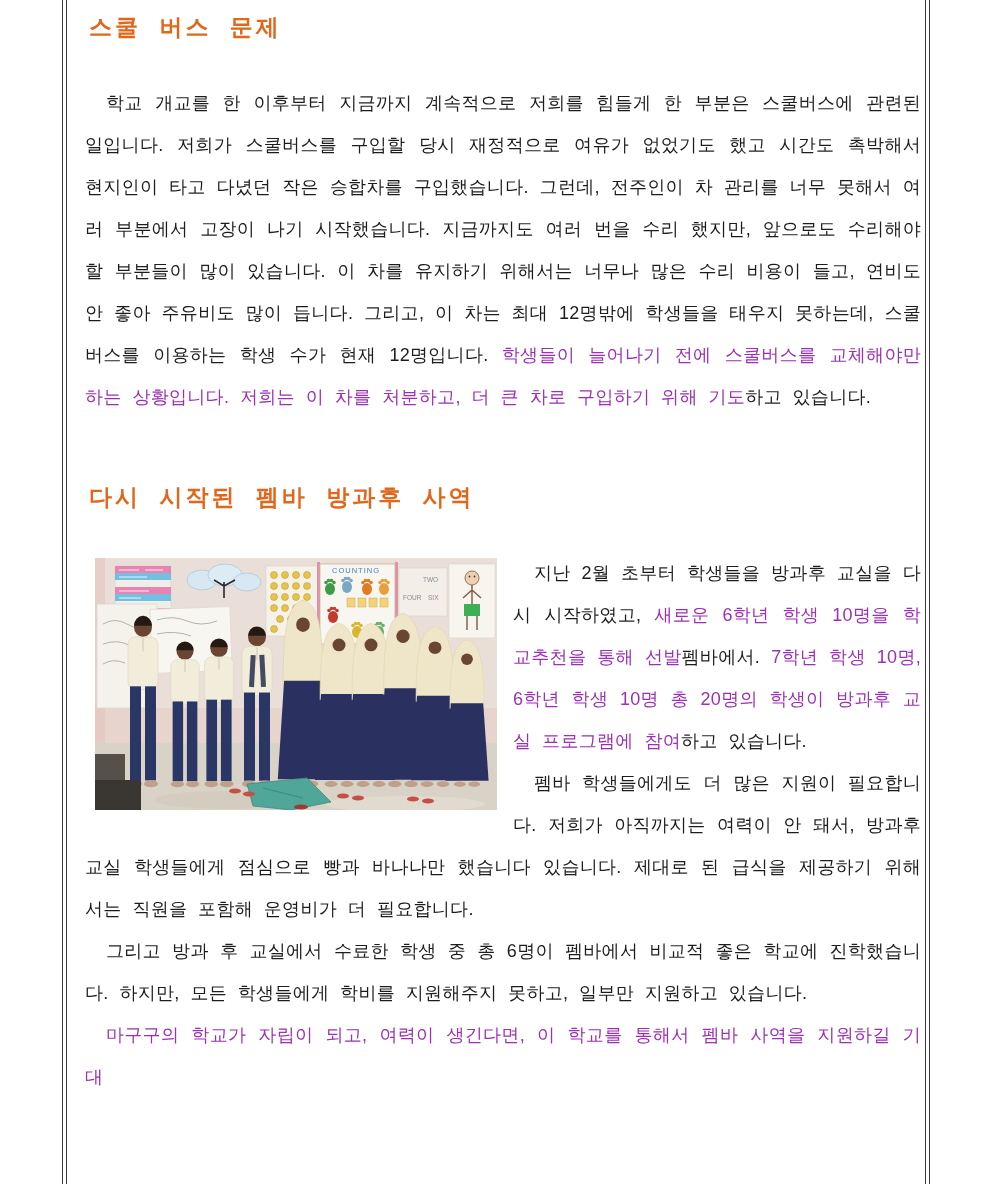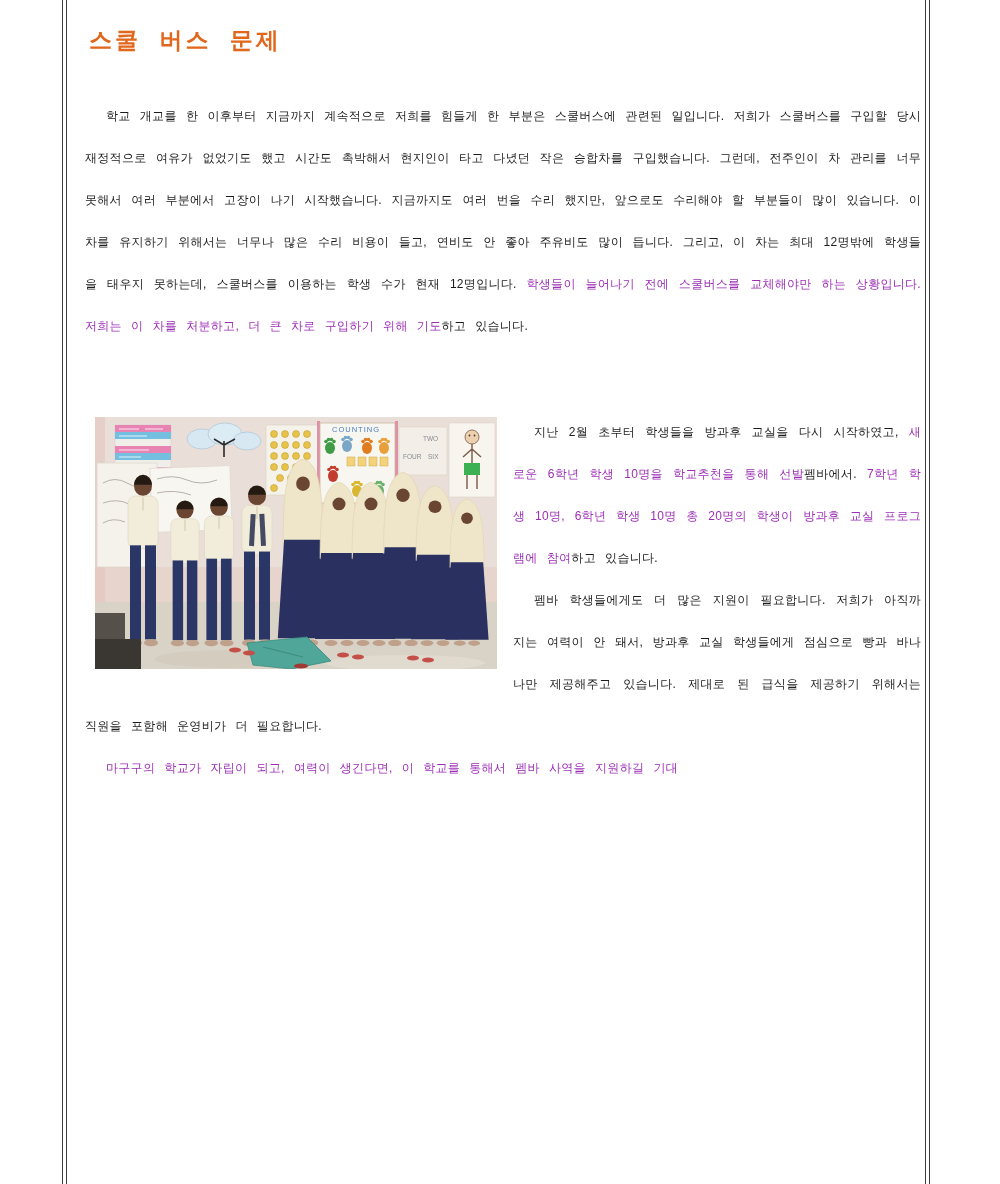--- a/index.html
+++ b/index.html
@@ -16,26 +16,26 @@
   .edge{position:absolute;top:0;bottom:0;width:5px;
     border-left:1.5px solid var(--border);border-right:1.5px solid var(--border);}
   .edge-left{left:62px;}
   .edge-right{left:925px;}
   .content{
     position:absolute; left:85px; top:8px; width:836px;
   }
   h2.sec-heading{
     color:var(--heading);
     font-size:23px; font-weight:bold; letter-spacing:3px; word-spacing:9px;
-    line-height:30px; margin:17px 0 40px 4px;
+    line-height:30px; margin:4px 0 40px 4px;
   }
   section{margin:0;}
   section + section{margin-top:64px;}
   p.para{
-    font-size:12px; line-height:42px; text-align:justify;
+    font-size:18px; line-height:42px; text-align:justify;
     word-spacing:5.5px; letter-spacing:0.3px;
     text-indent:21px; word-break:normal;
   }
   .run{color:var(--body);}
   .run.purple{color:var(--purple);}
   svg.photo{
     float:left; width:402px; height:252px;
     margin:6px 16px 6px 10px; display:block; background:#eadfd8;
   }
   .clearfix::after{content:"";display:block;clear:both;}
@@ -49,20 +49,21 @@
   <div class="edge edge-right"></div>
 
   <div class="content">
 
     <section>
       <h2 class="sec-heading">스쿨 버스 문제</h2>
       <p class="para"><span class="run">학교 개교를 한 이후부터 지금까지 계속적으로 저희를 힘들게 한 부분은 스쿨버스에 관련된 일입니다. 저희가 스쿨버스를 구입할 당시 재정적으로 여유가 없었기도 했고 시간도 촉박해서 현지인이 타고 다녔던 작은 승합차를 구입했습니다. 그런데, 전주인이 차 관리를 너무 못해서 여러 부분에서 고장이 나기 시작했습니다. 지금까지도 여러 번을 수리 했지만, 앞으로도 수리해야 할 부분들이 많이 있습니다. 이 차를 유지하기 위해서는 너무나 많은 수리 비용이 들고, 연비도 안 좋아 주유비도 많이 듭니다. 그리고, 이 차는 최대 12명밖에 학생들을 태우지 못하는데, 스쿨버스를 이용하는 학생 수가 현재 12명입니다. </span><span class="run purple">학생들이 늘어나기 전에 스쿨버스를 교체해야만 하는 상황입니다. 저희는 이 차를 처분하고, 더 큰 차로 구입하기 위해 기도</span><span class="run">하고 있습니다.</span></p>
     </section>
 
     <section class="clearfix">
+      <h2 class="sec-heading">다시 시작된 펨바 방과후 사역</h2>
 
       <svg class="photo" viewBox="0 0 402 252" aria-hidden="true">
 
         <rect width="402" height="252" fill="#eadfd8"></rect>
         <rect x="0" y="150" width="402" height="40" fill="#e6cfc8" opacity="0.7"></rect>
         <rect x="0" y="0" width="10" height="185" fill="#e2bfb8" opacity="0.5"></rect>
         <rect x="0" y="185" width="402" height="67" fill="#d9d2c6"></rect>
         <ellipse cx="130" cy="242" rx="70" ry="9" fill="#cfc8ba" opacity="0.6"></ellipse>
         <ellipse cx="310" cy="246" rx="80" ry="8" fill="#e2dccf" opacity="0.8"></ellipse>
 
@@ -201,20 +202,21 @@
               <ellipse cx="263" cy="240" rx="6" ry="2.5"></ellipse>
             <ellipse cx="318" cy="241" rx="6" ry="2.5"></ellipse>
               <ellipse cx="333" cy="243" rx="6" ry="2.5"></ellipse>
           </g>
           <ellipse cx="206" cy="249" rx="7" ry="2.5" fill="#a03a34"></ellipse>
         </g>
       </svg>
 
       <p class="para"><span class="run">지난 2월 초부터 학생들을 방과후 교실을 다시 시작하였고, </span><span class="run purple">새로운 6학년 학생 10명을 학교추천을 통해 선발</span><span class="run">펨바에서. </span><span class="run purple">7학년 학생 10명, 6학년 학생 10명 총 20명의 학생이 방과후 교실 프로그램에 참여</span><span class="run">하고 있습니다.</span></p>
 
-      <p class="para"><span class="run">펨바 학생들에게도 더 많은 지원이 필요합니다. 저희가 아직까지는 여력이 안 돼서, 방과후 교실 학생들에게 점심으로 빵과 바나나만 제공해주고 있습니다. 제대로 된 급식을 제공하기 위해서는 직원을 포함해 운영비가 더 필요합니다.</span></p>
-
+      <p class="para"><span class="run">펨바 학생들에게도 더 많은 지원이 필요합니다. 저희가 아직까지는 여력이 안 돼서, 방과후 교실 학생들에게 점심으로 빵과 바나나만 했습니다 있습니다. 제대로 된 급식을 제공하기 위해서는 직원을 포함해 운영비가 더 필요합니다.</span></p>
+
+      <p class="para"><span class="run">그리고 방과 후 교실에서 수료한 학생 중 총 6명이 펨바에서 비교적 좋은 학교에 진학했습니다. 하지만, 모든 학생들에게 학비를 지원해주지 못하고, 일부만 지원하고 있습니다.</span></p>
 
       <p class="para"><span class="run purple">마구구의 학교가 자립이 되고, 여력이 생긴다면, 이 학교를 통해서 펨바 사역을 지원하길 기대</span></p>
     </section>
 
   </div>
 </div>
 
 </body></html>

